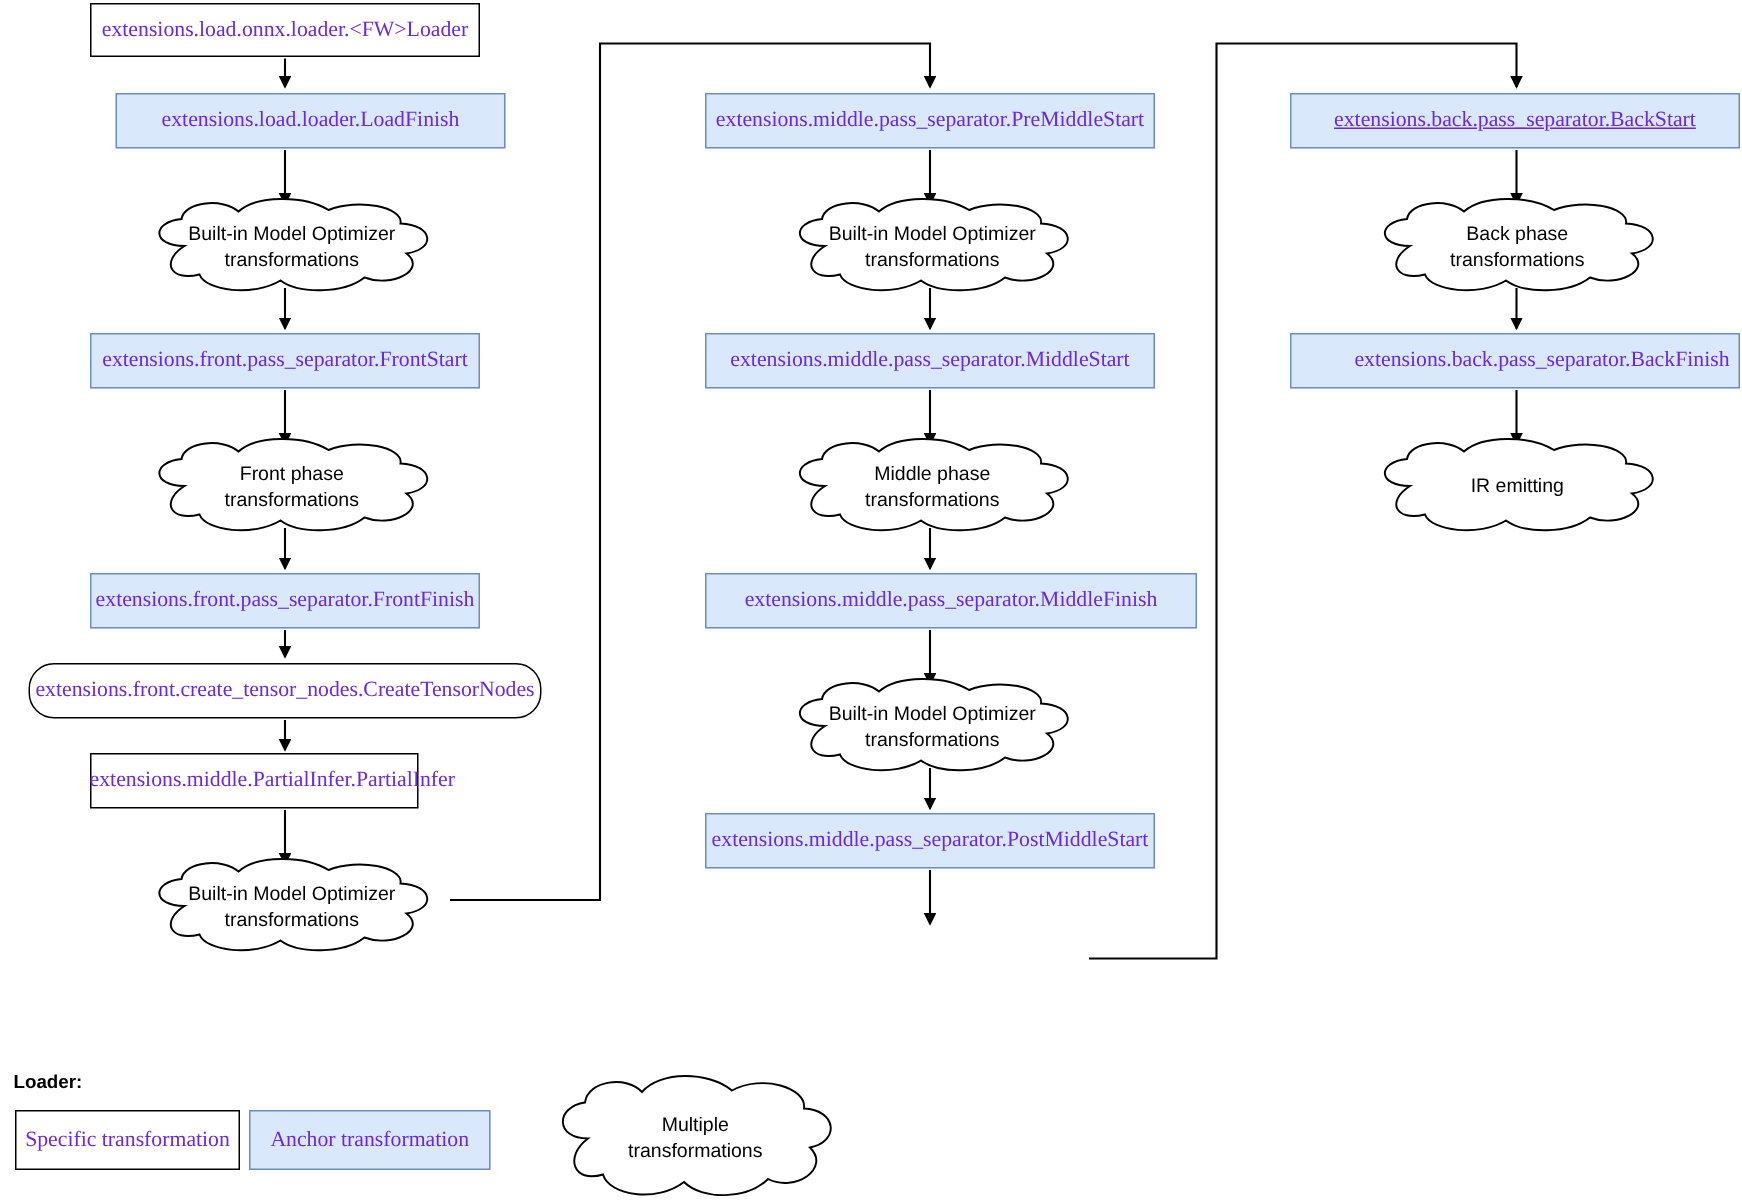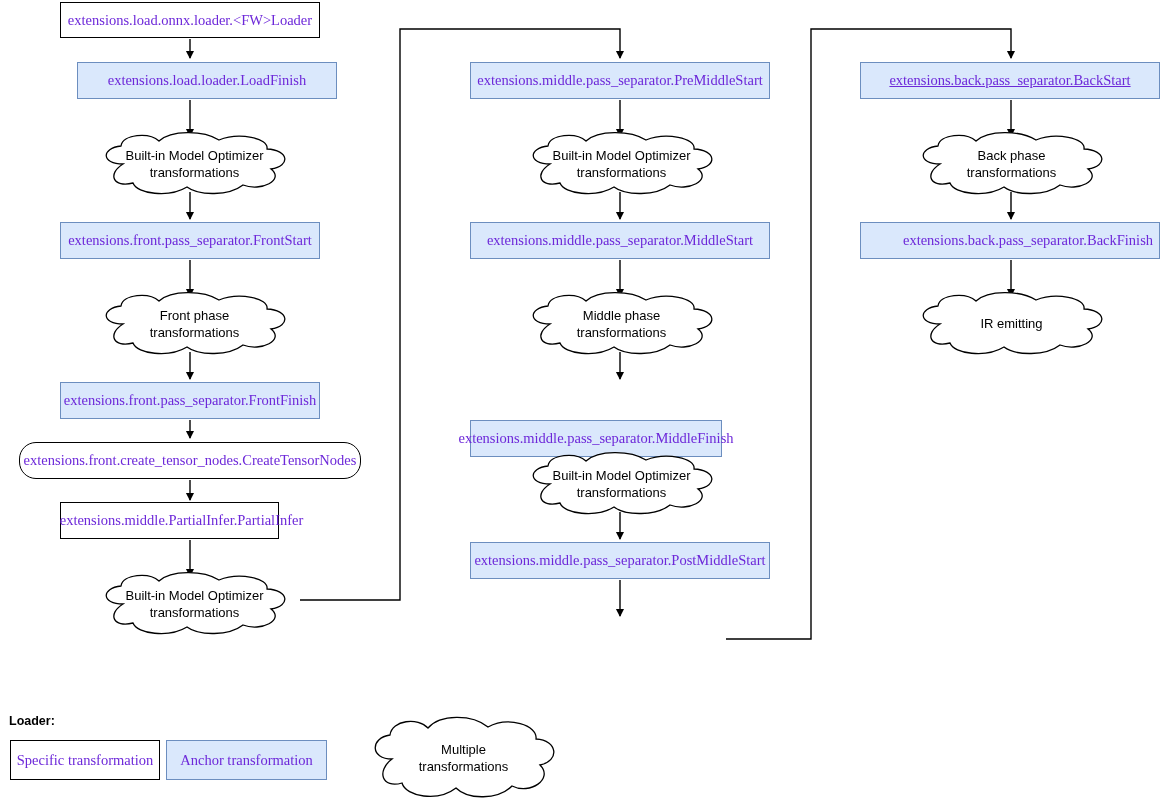--- a/index.html
+++ b/index.html
@@ -162,21 +162,21 @@
   <div class="cloud" style="left:520px;top:296px;width:203px;height:57px;">
     <svg width="203" height="57" viewBox="0 0 203 57" preserveAspectRatio="none">
       <path d="M30,28 C8,28 8,12 28,10 C30,-2 56,-4 66,5 C78,-6 110,-6 126,4 C146,-4 176,2 174,13
                C196,14 198,30 178,33 C192,44 168,56 150,49 C136,60 106,60 94,51
                C76,62 44,58 40,47 C20,52 14,38 30,28 Z" fill="#ffffff" stroke="#000000" stroke-width="1.3"></path>
     </svg>
     <div class="cloud-label">Middle phase
 transformations</div>
   </div>
 
-  <div class="node anchor" style="left:470px;top:382px;width:252px;height:37px;margin-top:38px;">extensions.middle.pass_separator.MiddleFinish</div>
+  <div class="node anchor" style="left:470px;top:382px;width:328px;height:37px;">extensions.middle.pass_separator.MiddleFinish</div>
 
   <div class="cloud" style="left:520px;top:456px;width:203px;height:57px;">
     <svg width="203" height="57" viewBox="0 0 203 57" preserveAspectRatio="none">
       <path d="M30,28 C8,28 8,12 28,10 C30,-2 56,-4 66,5 C78,-6 110,-6 126,4 C146,-4 176,2 174,13
                C196,14 198,30 178,33 C192,44 168,56 150,49 C136,60 106,60 94,51
                C76,62 44,58 40,47 C20,52 14,38 30,28 Z" fill="#ffffff" stroke="#000000" stroke-width="1.3"></path>
     </svg>
     <div class="cloud-label">Built-in Model Optimizer
 transformations</div>
   </div>

